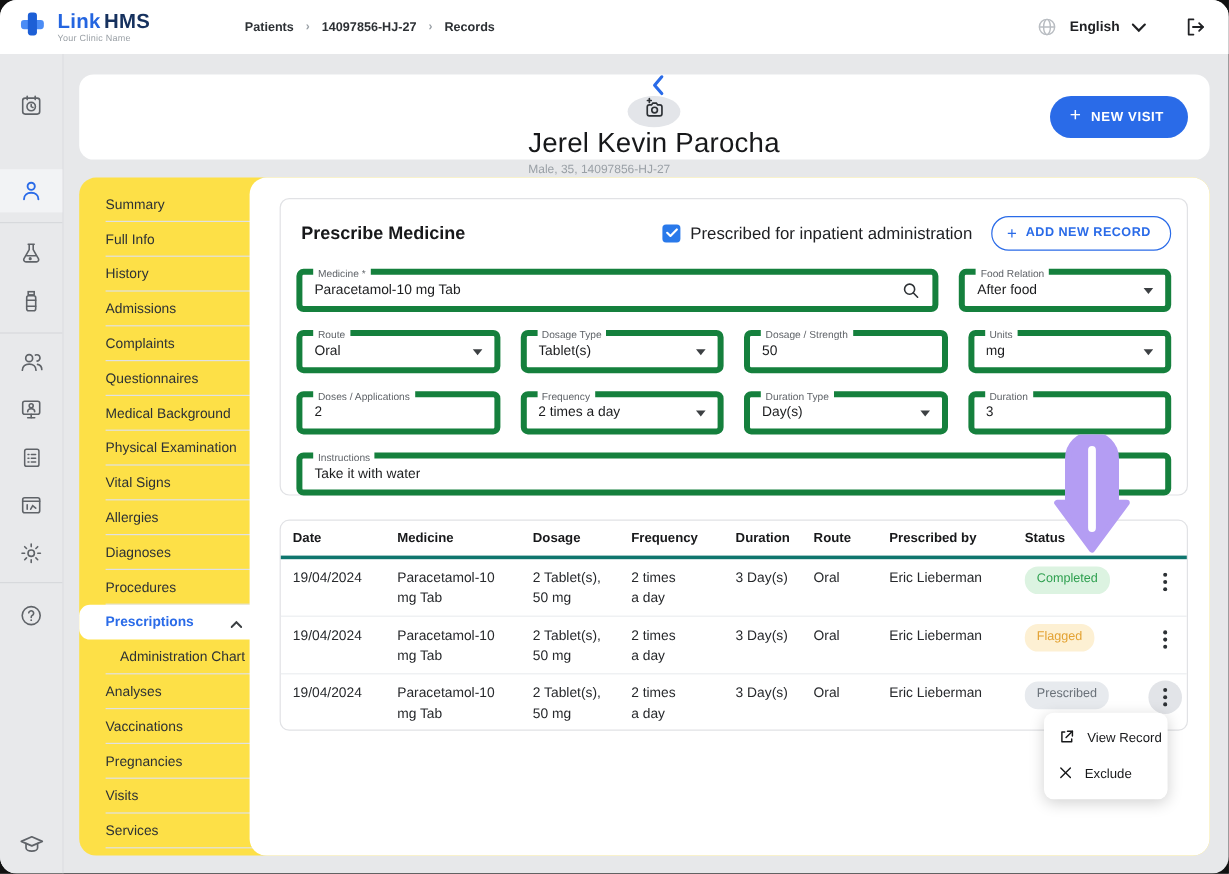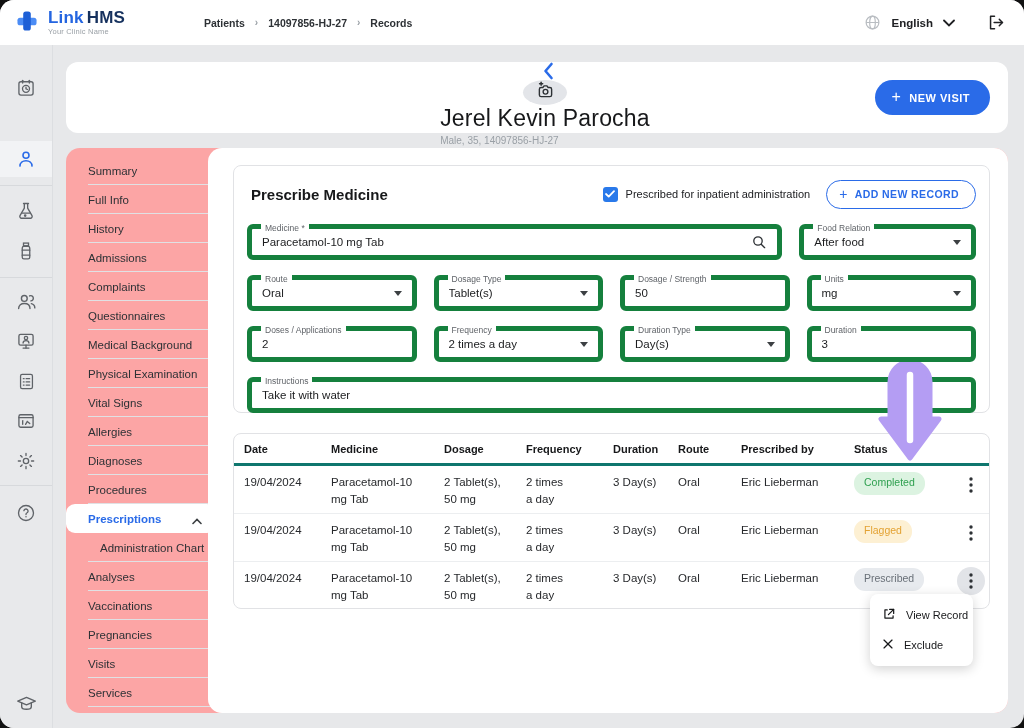--- a/index.html
+++ b/index.html
@@ -31,38 +31,38 @@
   .patient-card { position:absolute; left:66px; top:62px; width:942px; height:71px; background:#fff; border-radius:12px; display:flex; align-items:center; z-index:3;flex-direction:column; }
   .back-btn { margin-left:22px; background:none; border:none; cursor:pointer; display:flex; }
   .avatar { width:44px; height:44px; border-radius:50%; background:#e3e5e9; display:flex; align-items:center; justify-content:center; margin-left:16px; }
   .pt-names { margin-left:16px; }
   .pt-name { font-size:23px; font-weight:500; color:#17181a; letter-spacing:.2px; }
   .pt-sub { font-size:10px; color:#9aa0a6; margin-top:3px; }
   .new-visit { position:absolute; right:18px; top:18px; height:35px; padding:0 20px 0 16px; border:none; border-radius:18px; background:#2a6be8; color:#fff; font-size:11px; font-weight:bold; letter-spacing:.5px; display:flex; align-items:center; gap:8px; cursor:pointer; font-family:inherit; }
   .new-visit .plus { font-size:16px; font-weight:normal; margin-top:-1px; }
 
   
-  .lower { position:absolute; left:66px; top:148px; width:942px; height:565px; background:#fca5a5; border-radius:14px; z-index:2; }
+  .lower { position:absolute; left:66px; top:148px; width:942px; height:565px; background:#fde047; border-radius:14px; z-index:2; }
   .sidenav { position:absolute; left:0; top:8px; width:148px; }
   .nav-item { position:relative; height:29px; display:flex; align-items:center; padding-left:22px; font-size:11.5px; color:#2d3135; cursor:pointer; }
   .nav-item::after { content:""; position:absolute; left:22px; right:0; bottom:0; height:1px; background:#e0e1e4; }
   .nav-item.active { background:#fff; border-radius:9px; color:#2a6be8; font-weight:bold; width:150px; }
   .nav-item.active::after { display:none; }
   .nav-item.sub { padding-left:34px; }
   .nav-caret { position:absolute; right:14px; top:11px; }
 
   .panel { position:absolute; left:142px; top:0; width:800px; height:565px; background:#fff; border-radius:14px; }
 
   
   .form-box { position:absolute; left:25px; top:17px; width:757px; height:248px; border:1px solid #e1e2e5; border-radius:8px; padding:13px 13px; }
   .form-head { display:flex; align-items:center; height:30px; }
   .form-title { font-size:15px; font-weight:bold; color:#17181a; margin-left:4px;text-align:center; }
   .chk-wrap { margin-left:auto; display:flex; align-items:center; gap:8px; cursor:pointer; }
   .checkbox { width:15px; height:15px; border-radius:3px; background:#2979ea; display:flex; align-items:center; justify-content:center; }
-  .chk-label { font-size:11px; color:#202124; }
+  .chk-label { font-size:14px; color:#202124; }
   .add-btn { margin-left:16px; height:29px; padding:0 16px 0 12px; border:1.5px solid #2a6be8; border-radius:15px; background:#fff; color:#2a6be8; font-size:10.5px; font-weight:bold; letter-spacing:.4px; display:flex; align-items:center; gap:7px; cursor:pointer; font-family:inherit; }
   .add-btn .plus { font-size:14px; font-weight:normal; }
 
   .frow { display:grid; gap:17px; margin-top:15px; }
   .frow1 { grid-template-columns:3.03fr 1fr; }
   .frow4 { grid-template-columns:repeat(4,1fr); }
   .field { position:relative; height:36px; border:5px solid #15803d; border-radius:6px; display:flex; align-items:center; padding:0 10px; background:#fff; }
   .flabel { position:absolute; top:-6px; left:9px; background:#fff; padding:0 4px; font-size:8.5px; color:#5f6368; }
   .fvalue { font-size:11.5px; color:#1b1c1e; white-space:nowrap; overflow:hidden; }
   .field .trail { margin-left:auto; display:flex; align-items:center; }

